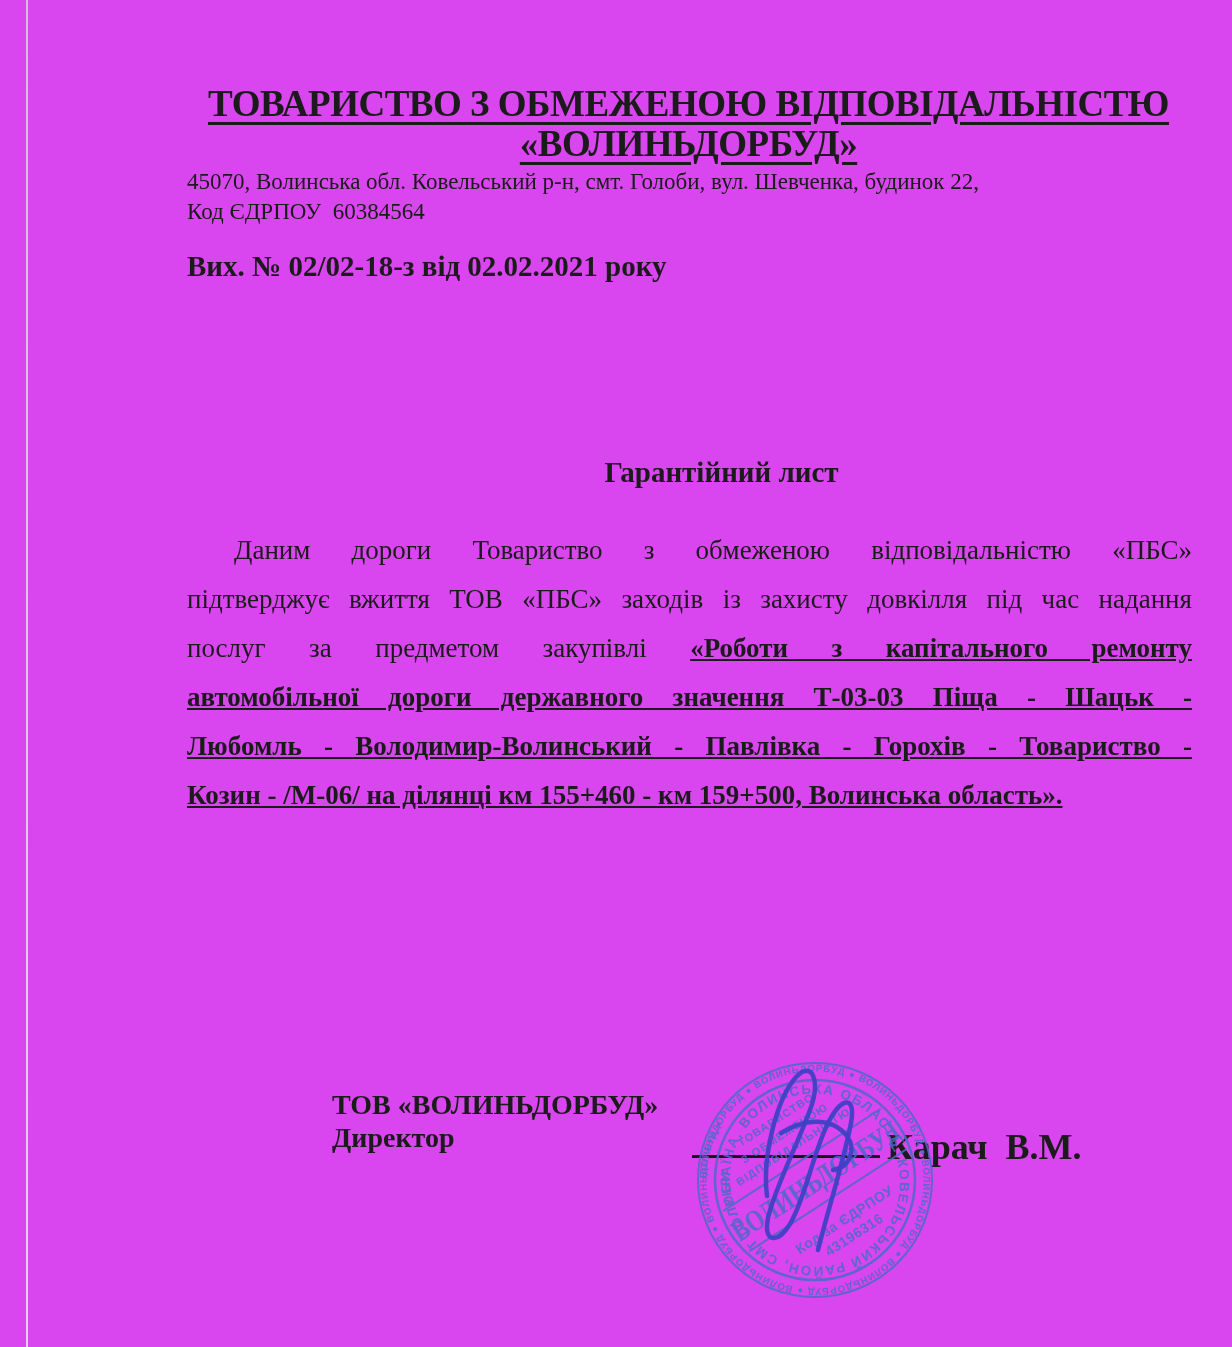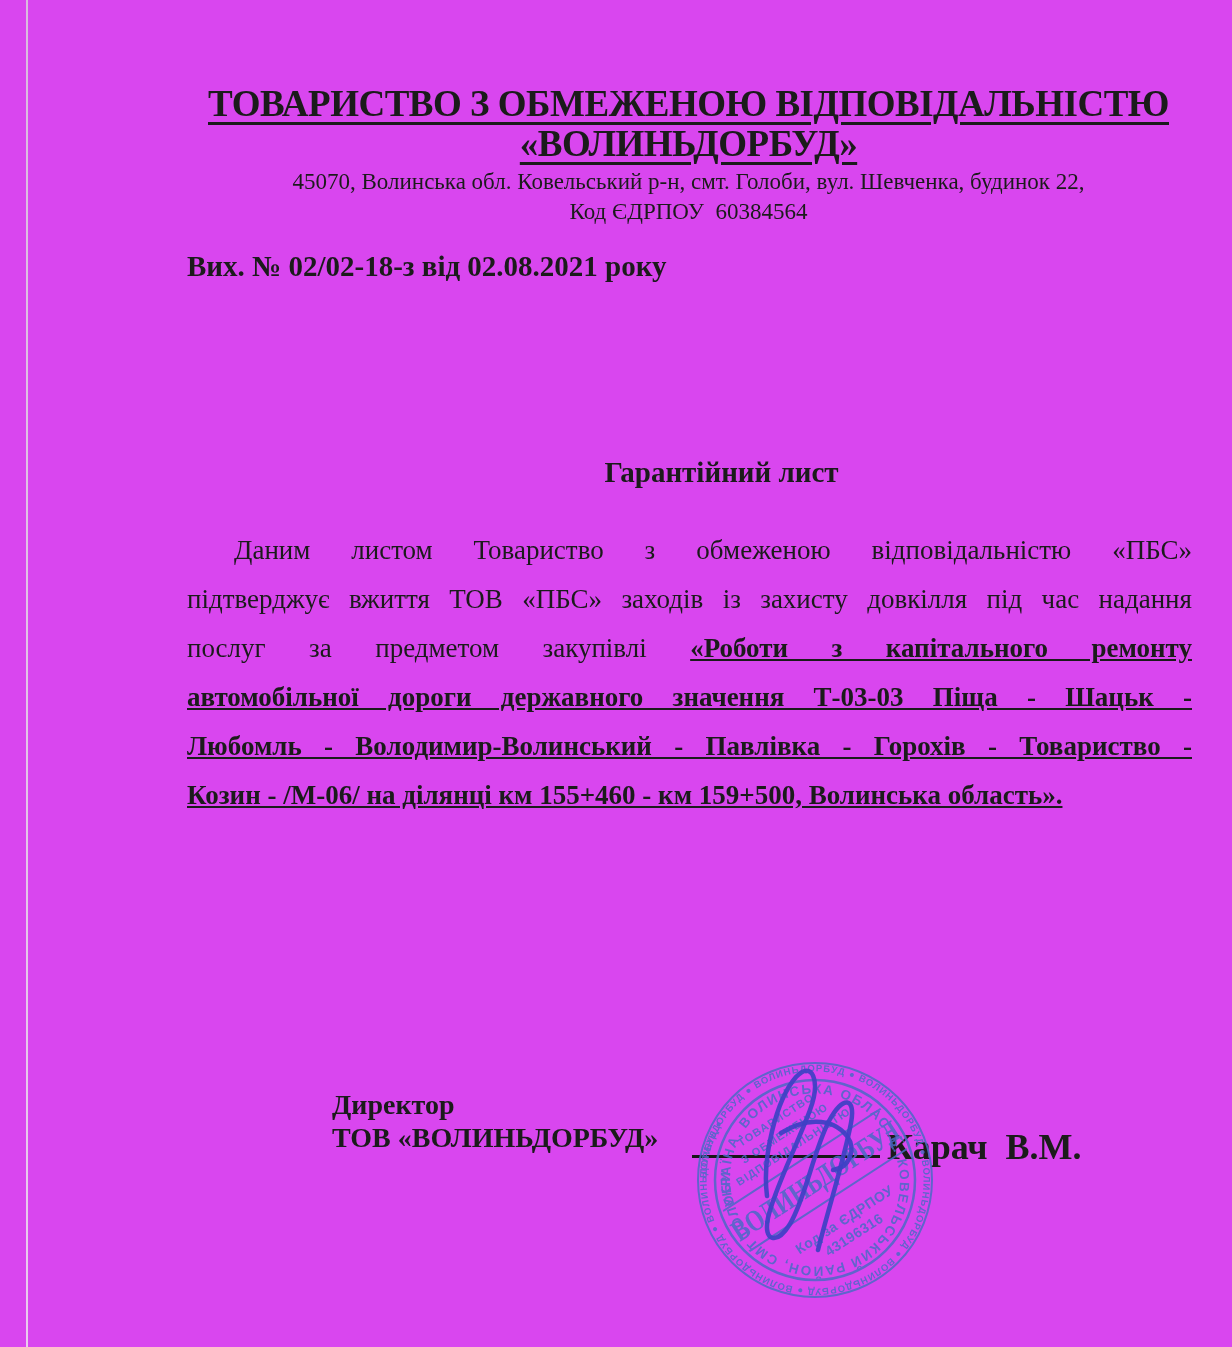--- a/index.html
+++ b/index.html
@@ -11,21 +11,21 @@
   .scan-edge{position:absolute; left:26px; top:0; width:2px; height:100%;
     background:linear-gradient(#d9d9d9,#ededed); opacity:.8;}
   .abs{position:absolute;}
   .b{font-weight:bold;text-decoration:underline;}
   .pre{white-space:pre;}
   .org-line{
     left:187px; width:1003px; text-align:center; font-weight:bold;
     font-size:37px; line-height:40px; white-space:nowrap; letter-spacing:-.5px;
   }
   .org-line span{text-decoration:underline; text-decoration-thickness:3px; text-underline-offset:6px;}
-  .addr-line{left:187px; width:1003px; text-align:center; font-size:23px; line-height:29px;}
+  .addr-line{left:187px; width:1003px; font-size:23px; line-height:29px;}
   .ref-line{left:187px; top:250px; font-weight:bold; font-size:29px;}
   .doc-title{left:220px; top:456px; width:1003px; text-align:center; font-weight:bold; font-size:29px;}
   .body-par{left:187px; top:526px; width:1005px; font-size:27px;}
   .bline{height:49px; line-height:49px; width:1005px;}
   .just{text-align:justify; text-align-last:justify;}
   .indent{text-indent:47px;}
   .sig-pos{left:332px; top:1088px; font-weight:bold; font-size:28px; line-height:33px;}
   .sig-rule{left:692px; top:1155px; width:188px; height:3px; background:#161616;}
   .sig-name{left:887px; top:1126px; font-weight:bold; font-size:36px;}
   .stamp-svg{left:655px; top:1038px;}
@@ -44,36 +44,36 @@
 <body>
 
 <div class="page">
   <div class="scan-edge"></div>
 
   <div class="abs org-line" style="top:84px"><span>ТОВАРИСТВО З ОБМЕЖЕНОЮ ВІДПОВІДАЛЬНІСТЮ</span></div>
   <div class="abs org-line" style="top:124px"><span>«ВОЛИНЬДОРБУД»</span></div>
   <div class="abs addr-line" style="top:167px">45070, Волинська обл. Ковельський р-н, смт. Голоби, вул. Шевченка, будинок 22,</div>
   <div class="abs addr-line pre" style="top:197px">Код ЄДРПОУ  60384564</div>
 
-  <div class="abs ref-line">Вих. № 02/02-18-з від 02.08.2021 року</div>
+  <div class="abs ref-line">Вих. № 02/02-18-з від 02.02.2021 року</div>
 
   <div class="abs doc-title">Гарантійний лист</div>
 
   <div class="abs body-par">
-    <div class="bline just indent">Даним листом Товариство з обмеженою відповідальністю «ПБС»</div>
+    <div class="bline just indent">Даним дороги Товариство з обмеженою відповідальністю «ПБС»</div>
     <div class="bline just">підтверджує вжиття ТОВ «ПБС» заходів із захисту довкілля під час надання</div>
     <div class="bline just"><span>послуг за предметом закупівлі</span> <span class="b">«Роботи з капітального ремонту</span></div>
     <div class="bline just b">автомобільної дороги державного значення Т-03-03 Піща - Шацьк -</div>
     <div class="bline just b">Любомль - Володимир-Волинський - Павлівка - Горохів - Товариство -</div>
     <div class="bline b">Козин - /М-06/ на ділянці км 155+460 - км 159+500, Волинська область».</div>
   </div>
 
   <div class="abs sig-pos">
+    <div>ТОВ «ВОЛИНЬДОРБУД»</div>
     <div>Директор</div>
-    <div>ТОВ «ВОЛИНЬДОРБУД»</div>
   </div>
   <div class="abs sig-rule"></div>
   <div class="abs sig-name pre">Карач  В.М.</div>
 
   <svg class="abs stamp-svg" width="330" height="290" viewBox="655 1038 330 290" aria-hidden="true">
     <defs>
       <clipPath id="innerClip">
           <circle cx="815" cy="1180" r="97"></circle>
         </clipPath>
       <path id="arcPath" d="M 736.1 1208.7 A 84 84 0 1 1 893.9 1151.3 A 84 84 0 1 1 736.1 1208.7 A 84 84 0 1 1 893.9 1151.3 A 84 84 0 1 1 736.1 1208.7" fill="none"></path>

